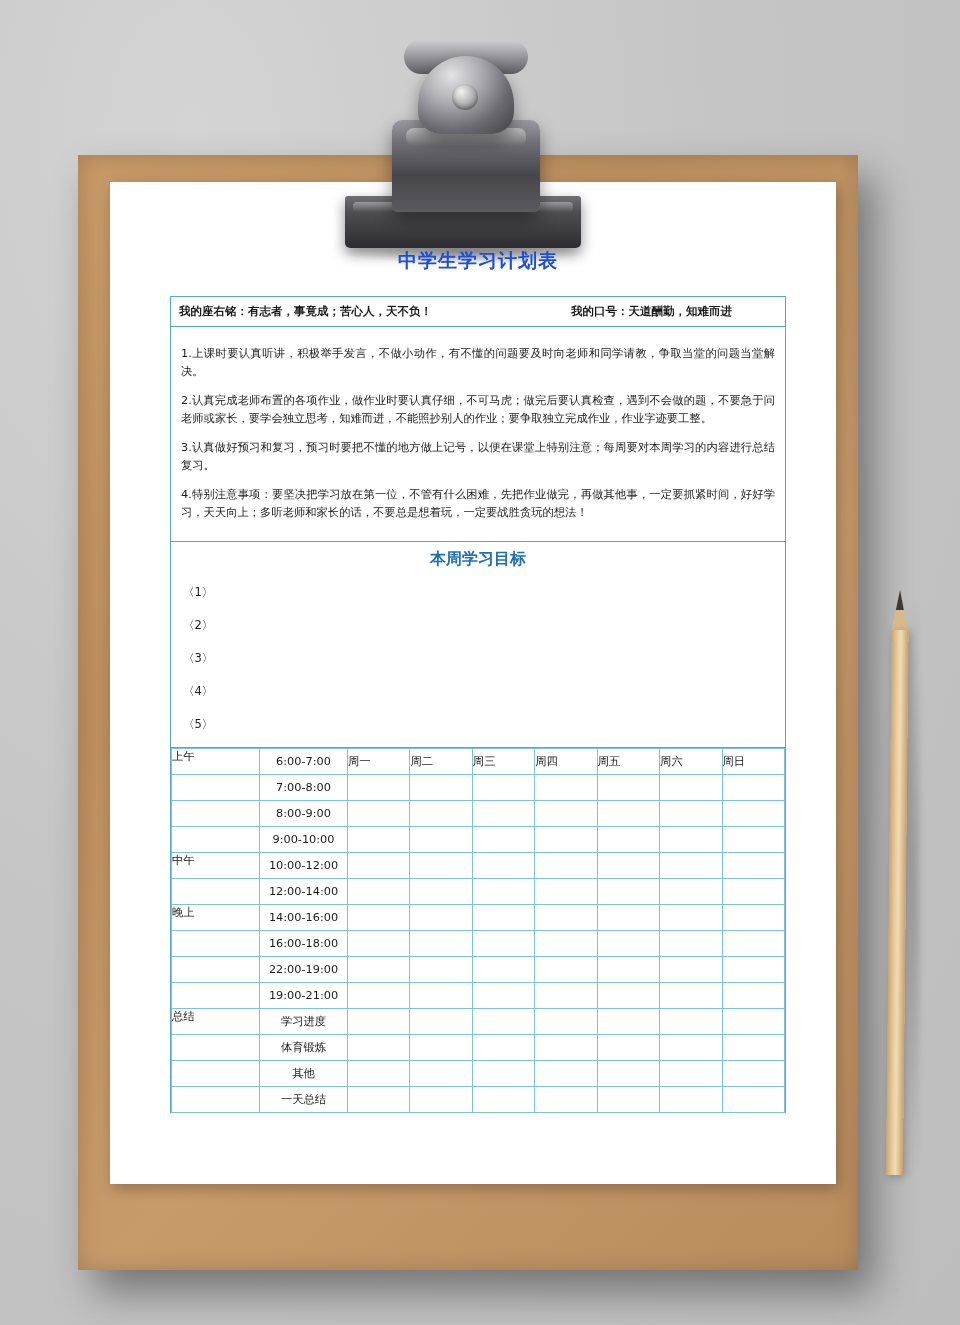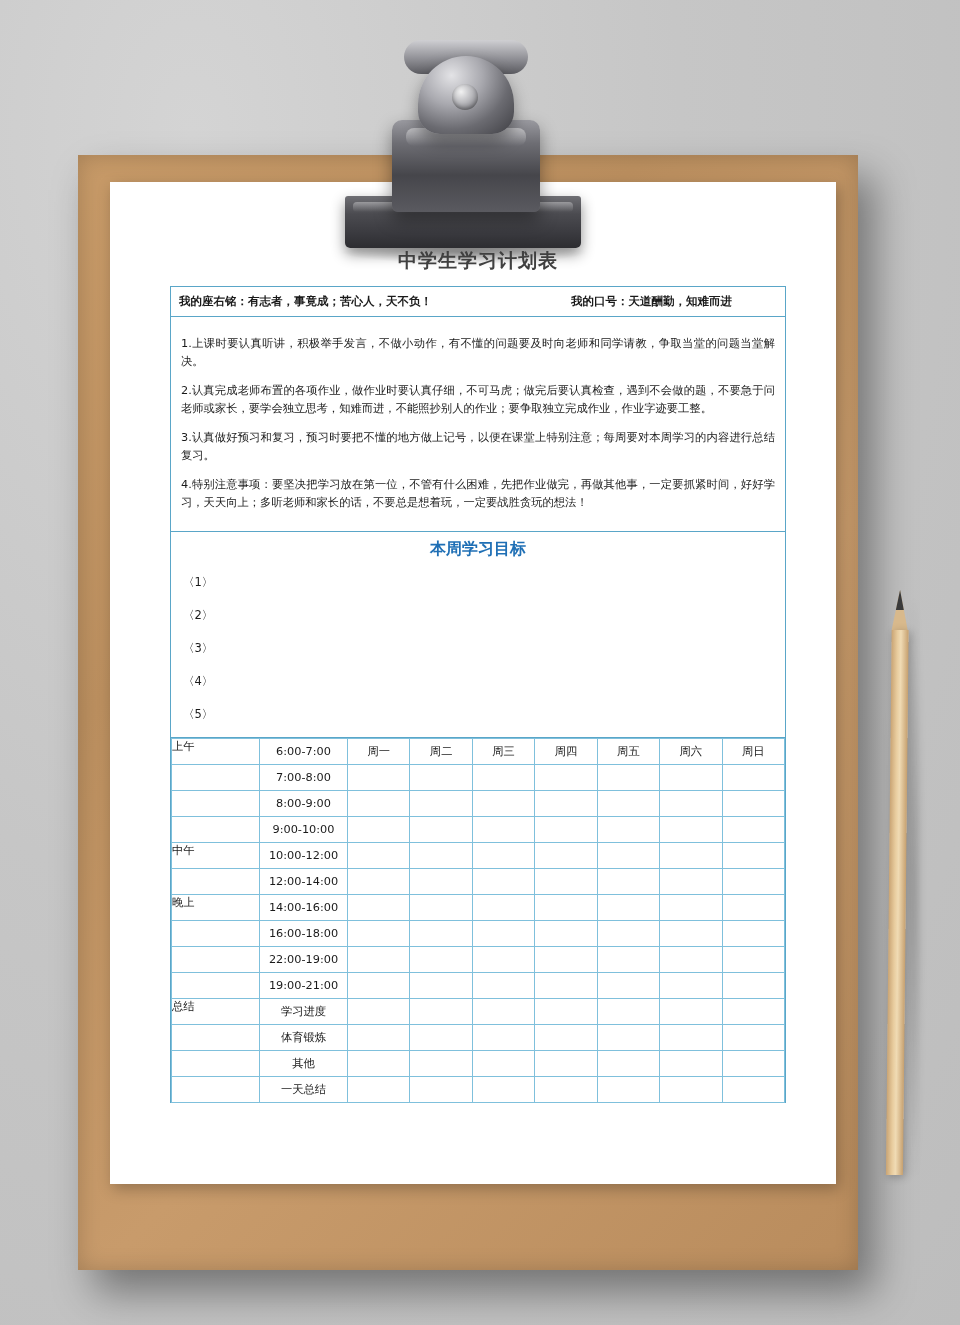--- a/index.html
+++ b/index.html
@@ -166,25 +166,25 @@
   .doc {
     position: absolute;
     left: 170px;
     top: 248px;
     width: 616px;
     font-family: "DejaVu Sans", "Liberation Sans", sans-serif;
     color: #1a1a1a;
   }
   .doc-title {
     text-align: center;
-    color: #404040;
+    color: #1d4ed8;
     font-size: 19px;
     font-weight: bold;
     letter-spacing: 1px;
-    margin-bottom: 12px;
+    margin-bottom: 22px;
   }
   .frame {
     border: 1px solid #5aa6c8;
     border-bottom: none;
   }
   .motto-row {
     display: flex;
     border-bottom: 1px solid #5aa6c8;
     padding: 7px 8px;
     font-size: 11.5px;
@@ -236,21 +236,20 @@
   .col-section { width: 88px; }
   .col-time { width: 88px; }
   .cell-section {
     text-align: left;
     padding-left: 8px;
     vertical-align: top;
     padding-top: 5px;
   }
   .cell-time { text-align: center; }
   .dayhead {
-    text-align: center;
     color: #1f6fb5;
     font-weight: bold;
     font-family: Liberation Mono, monospace;
   }
   .blankcell { background: #ffffff; }
 </style>
 </head>
 <body>
 
 <div class="photo-bg"></div>

